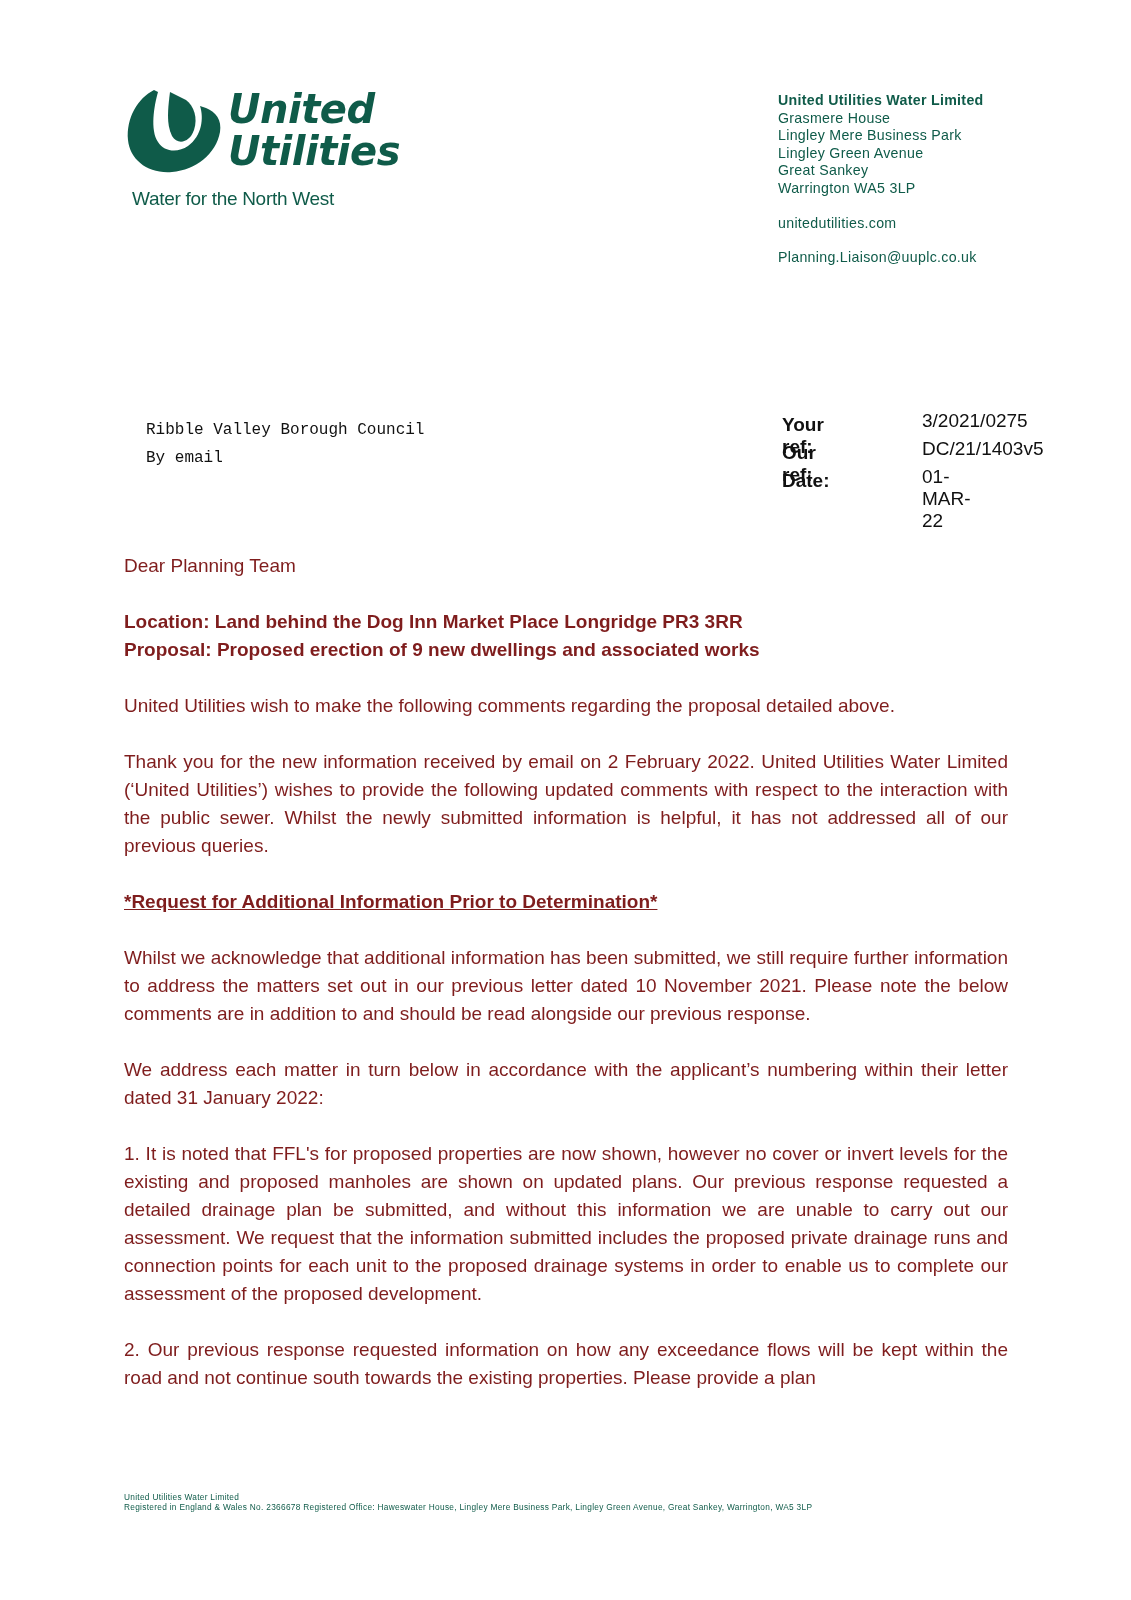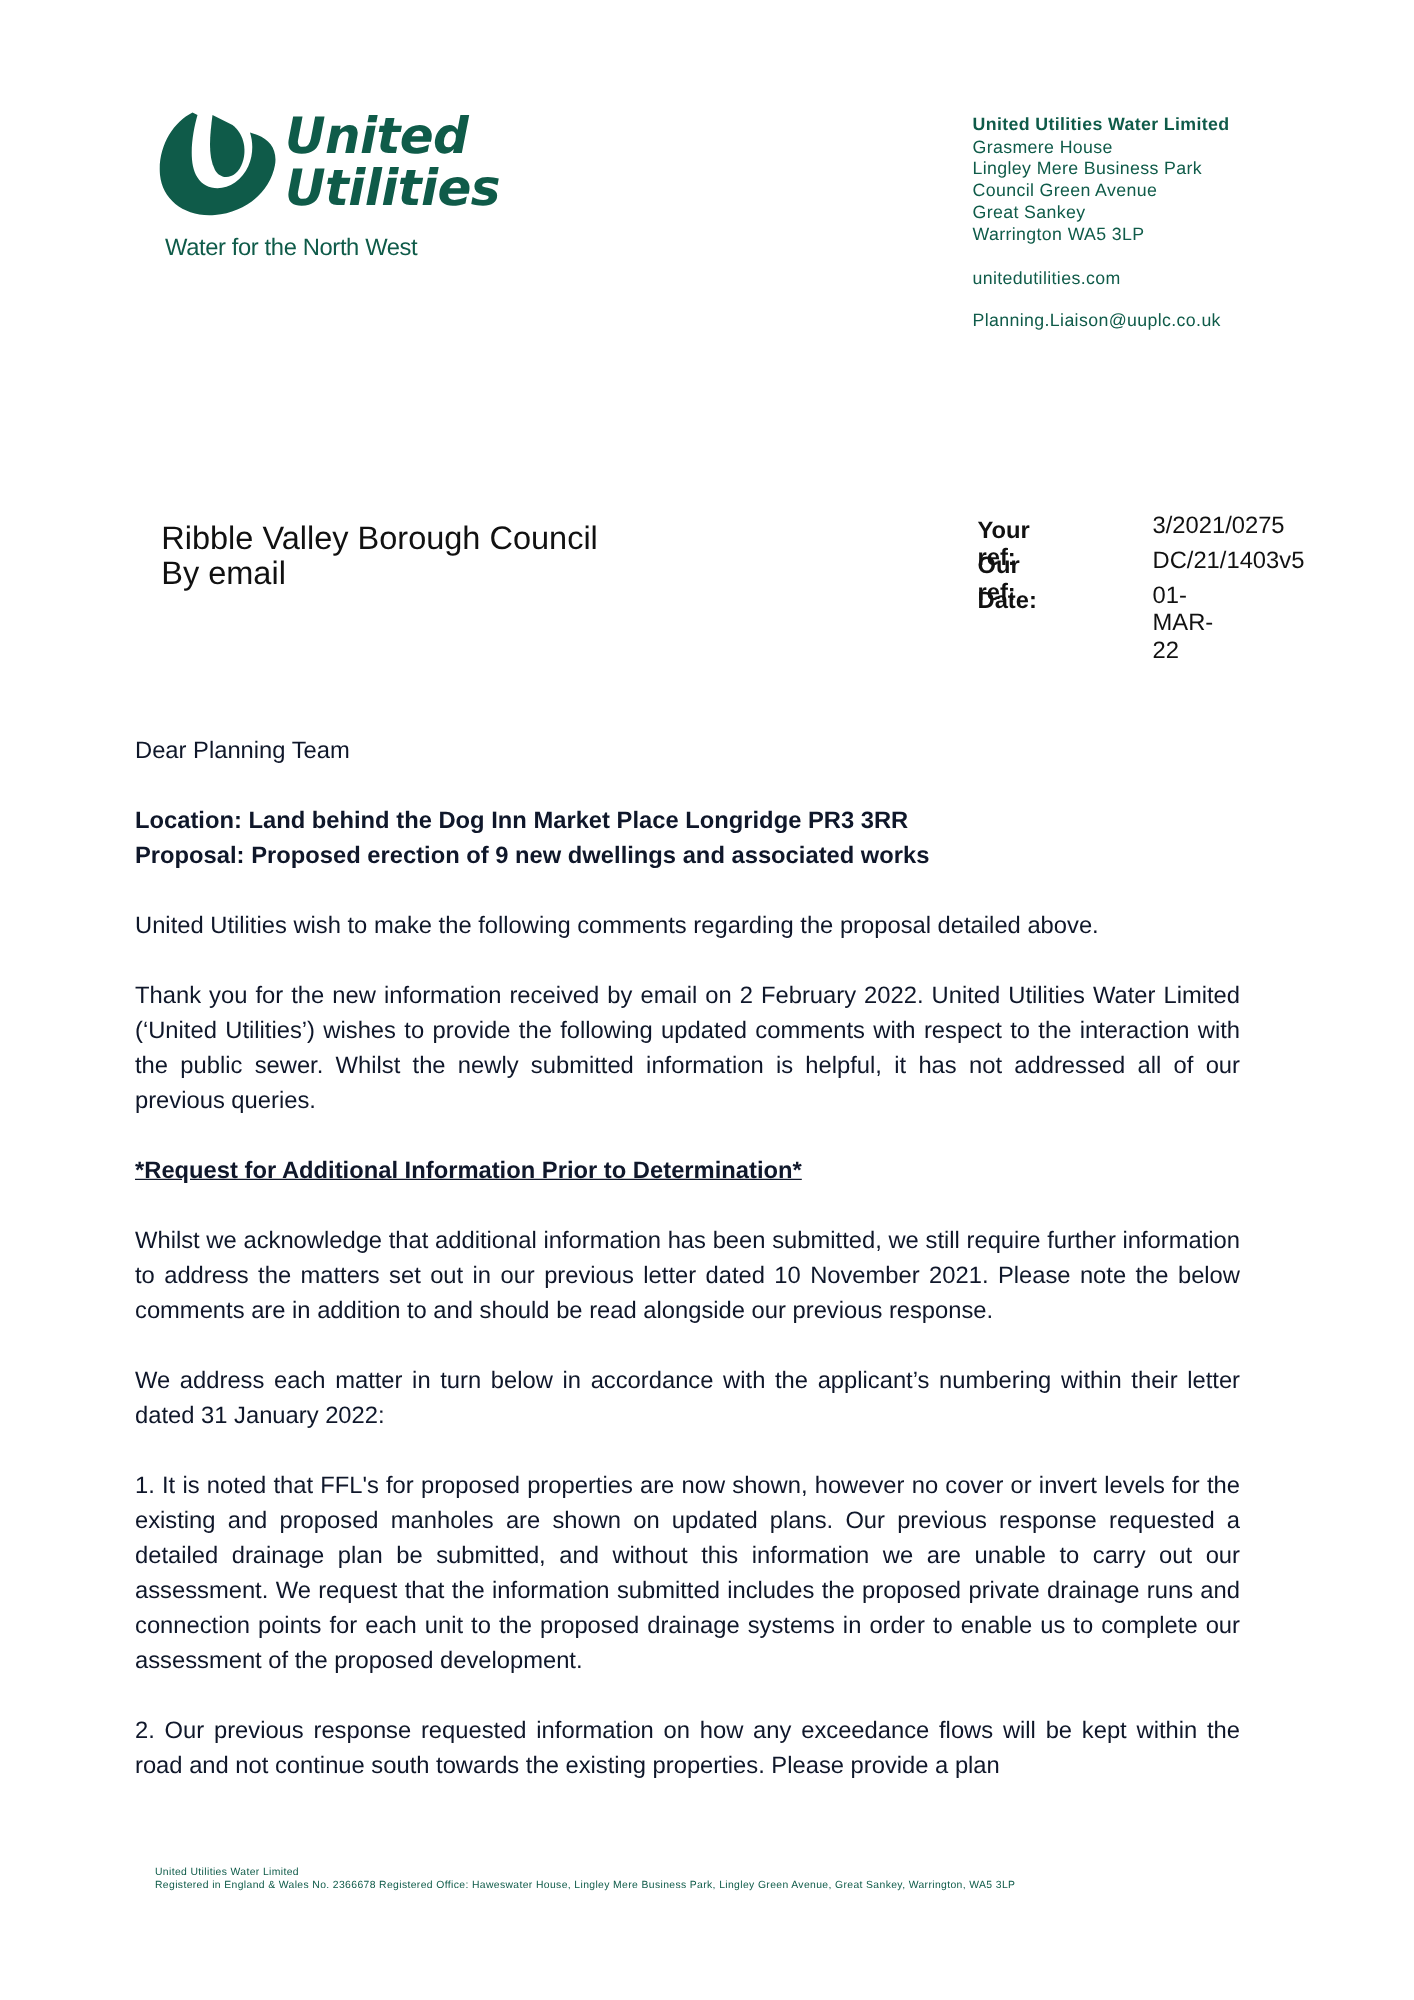--- a/index.html
+++ b/index.html
@@ -12,30 +12,30 @@
   .logo-word { position: absolute; left: 104px; top: 0; color: #0f5b49; font-family: "DejaVu Sans", sans-serif; font-style: italic; font-weight: bold; font-size: 40px; line-height: 42px; letter-spacing: -0.5px; }
   .logo-word span { display: block; }
   .logo-tagline { position: absolute; left: 8px; top: 100px; color: #0f5b49; font-family: "Liberation Sans", sans-serif; font-size: 19px; letter-spacing: -0.3px; white-space: nowrap; text-align: center; }
 
   
   .addr { position: absolute; left: 778px; top: 92px; font-family: "Liberation Sans", sans-serif; color: #0f5b49; font-size: 14.2px; line-height: 17.6px; letter-spacing: 0.3px; }
   .addr .company { font-weight: bold; }
   .addr .gap { height: 17px; }
 
   
-  .recipient { position: absolute; left: 129px; top: 416px; font-family: Liberation Sans, sans-serif; font-size: 26px; line-height: 28px; color: #111; }
+  .recipient { position: absolute; left: 146px; top: 416px; font-family: Liberation Mono, monospace; font-size: 16px; line-height: 28px; color: #111; }
 
   
   .refs { position: absolute; left: 782px; top: 414px; font-family: "Liberation Sans", sans-serif; color: #111; }
   .ref-row { position: relative; height: 28px; }
   .ref-label { position: absolute; left: 0; top: 0; font-weight: bold; font-size: 19px; }
   .ref-value { position: absolute; left: 108px; top: -4px; font-size: 19px; margin-left: 32px; }
 
   
-  .body { position: absolute; left: 108px; top: 552px; width: 884px; font-family: "Liberation Sans", sans-serif; font-size: 19px; line-height: 28px; color: #0f172a; margin-top: 35px; }
+  .body { position: absolute; left: 124px; top: 552px; width: 884px; font-family: "Liberation Sans", sans-serif; font-size: 19px; line-height: 28px; color: #7f1d1d; }
   .body p { margin: 0; text-align: justify; }
   .body .salutation { margin-bottom: 28px; }
   .body .bold { font-weight: bold; }
   .body .block { margin-bottom: 28px; }
   .body .heading { font-weight: bold; text-decoration: underline; margin-bottom: 28px; }
 
   
   .footer { position: absolute; left: 124px; top: 1492px; font-family: "Liberation Sans", sans-serif; color: #0f5b49; font-size: 8.3px; line-height: 10px; letter-spacing: 0.3px; white-space: nowrap; }
 </style>
 </head>
@@ -52,21 +52,21 @@
       <span>United</span>
       <span>Utilities</span>
     </div>
     <div class="logo-tagline">Water for the North West</div>
   </div>
 
   <div class="addr">
     <div class="company">United Utilities Water Limited</div>
     <div>Grasmere House</div>
     <div>Lingley Mere Business Park</div>
-    <div>Council Green Avenue</div>
+    <div>Lingley Green Avenue</div>
     <div>Great Sankey</div>
     <div>Warrington  WA5 3LP</div>
     <div class="gap"></div>
     <div>unitedutilities.com</div>
     <div class="gap"></div>
     <div>Planning.Liaison@uuplc.co.uk</div>
   </div>
 
   <div class="recipient">
     <div>Ribble Valley Borough Council</div>

